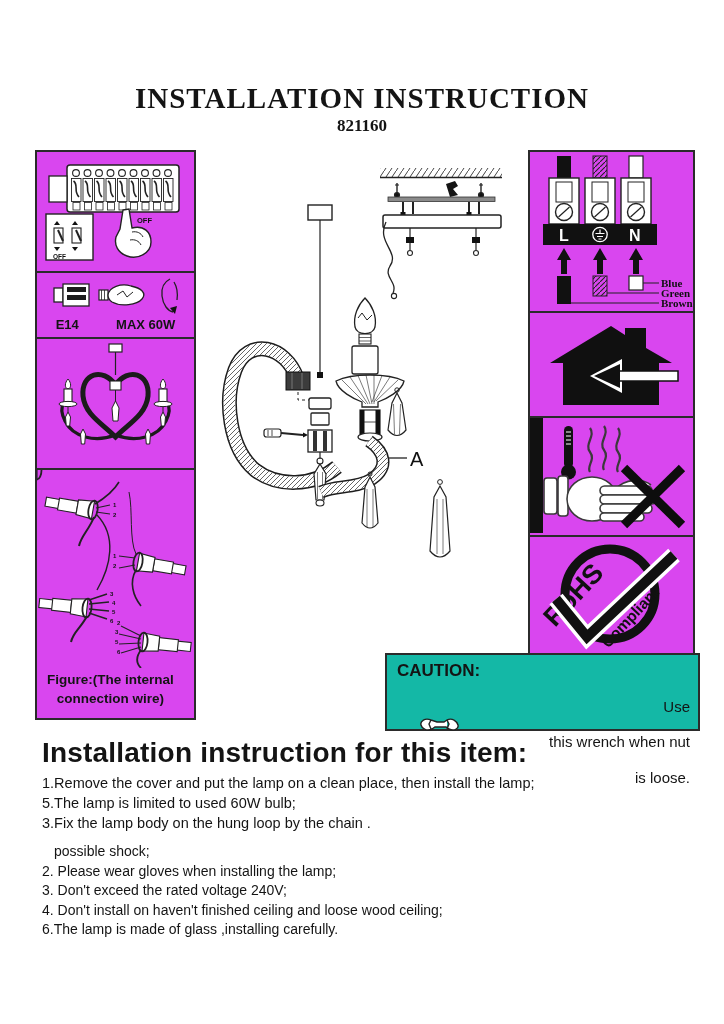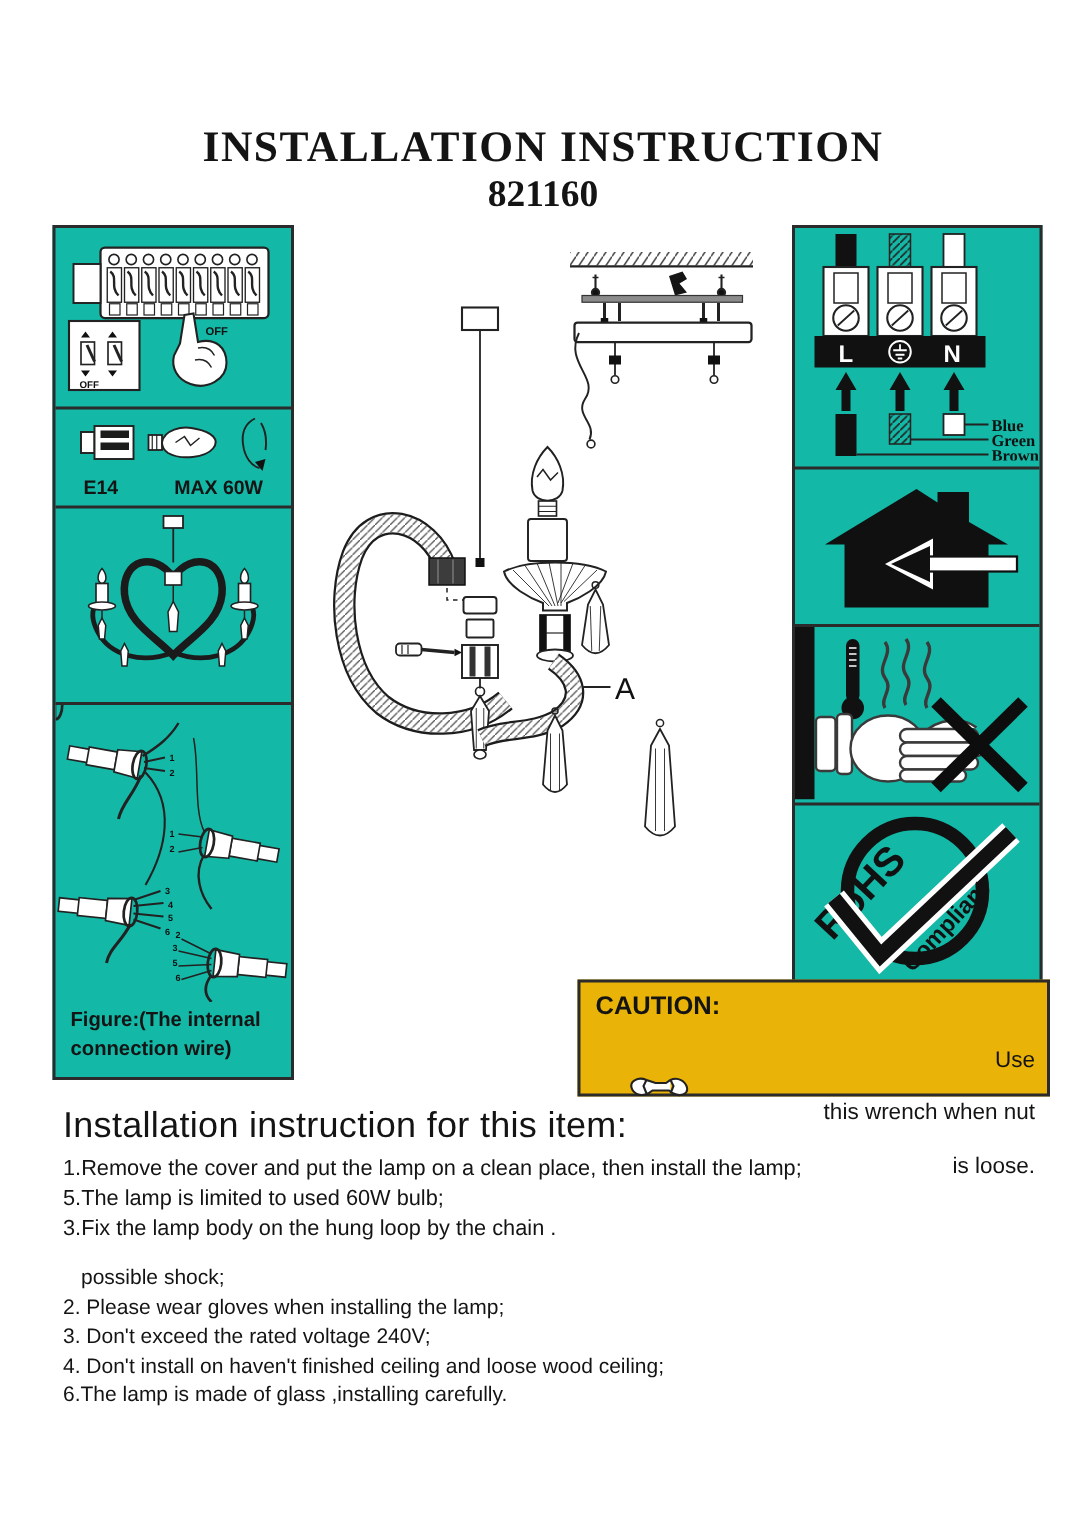--- a/index.html
+++ b/index.html
@@ -1,38 +1,38 @@
 <!DOCTYPE html>
 <html><head>
 <meta charset="utf-8">
 <style>
   * { margin:0; padding:0; box-sizing:border-box; }
   html,body { width:724px; height:1024px; background:#fff; font-family:"Liberation Sans", sans-serif; color:#141414; }
   .page { position:relative; width:724px; height:1024px; background:#fff; overflow:hidden; }
 
   .hdr { position:absolute; top:82px; left:0; width:724px; text-align:center; font-family:Liberation Serif, serif; font-weight:bold; }
   .hdr .t1 { font-size:29px; letter-spacing:1px; }
-  .hdr .t2 { font-size:25px; margin-top:1px; }
-
-  .col { position:absolute; border:2px solid #2b2b2b; background:#14b8a6; }
+  .hdr .t2 { font-size:17px; margin-top:1px; }
+
+  .col { position:absolute; border:2px solid #2b2b2b; background:#d946ef; }
   .lcol { left:35px; top:150px; width:161px; }
   .rcol { left:528px; top:150px; width:167px; }
   .cell { position:relative; border-top:2px solid #2b2b2b; overflow:hidden; }
   .cell:first-child { border-top:none; }
 
   .bulblabels { position:absolute; left:0; bottom:5px; width:100%; display:flex; justify-content:space-around; font-weight:bold; font-size:13px; }
   .figcap { position:absolute; left:10px; bottom:10px; font-weight:bold; font-size:13.5px; line-height:19px; }
 
-  .caution { position:absolute; left:385px; top:653px; width:315px; height:78px; border:2px solid #2b2b2b; background:#eab308; padding:6px 8px 0 10px; }
+  .caution { position:absolute; left:385px; top:653px; width:315px; height:78px; border:2px solid #2b2b2b; background:#14b8a6; padding:6px 8px 0 10px; }
   .caution .ch { font-weight:bold; font-size:17px; }
   .caution .cl { font-size:15px; margin-left:18px; margin-top:16px; line-height:20px;text-align:right; }
   .caution .cl svg { vertical-align:-3px; margin:0 4px; }
 
   .inst { position:absolute; left:42px; top:737px; width:676px; }
-  .inst h2, .warn h2 { font-size:24px; font-weight:400; letter-spacing:.2px; }
+  .inst h2, .warn h2 { font-size:28px; font-weight:700; letter-spacing:.2px; }
   .inst ul, .warn ul { list-style:none; margin-top:4px; }
   .inst li { font-size:14.5px; line-height:20px; padding-left:14px; text-indent:-14px; }
   .warn { position:absolute; left:42px; top:838px; width:676px; }
   .warn h2 { padding-left:8px; }
   .warn li { font-size:14px; line-height:19.5px; padding-left:14px; text-indent:-14px; }
   .warn li.cont { padding-left:26px; }
 
   svg { display:block; }
   text { font-family:"Liberation Sans", sans-serif; }
   .seriflabel { font-family:"Liberation Serif", serif; font-weight:bold; }
@@ -132,21 +132,21 @@
           <path d="M126,40 C129.5,44 129.5,49 126,50 C122.5,49 122.5,44 126,40 Z" fill="#fff" stroke="#222" stroke-width="1"></path>
           <rect x="122" y="50" width="8" height="13" fill="#fff" stroke="#222" stroke-width="1.1"></rect>
           <ellipse cx="126" cy="65" rx="9" ry="2.6" fill="#fff" stroke="#222" stroke-width="1"></ellipse>
           <line x1="126" y1="68" x2="126" y2="73" stroke="#222" stroke-width="1"></line>
           <path d="M126,73 l2.5,5 l-0.8,9 h-3.4 l-0.8,-9 z" fill="#fff" stroke="#222" stroke-width="1"></path>
         </g>
         <path d="M46,90 l2.5,5 l-0.8,10 h-3.4 l-0.8,-10 z M111,90 l2.5,5 l-0.8,10 h-3.4 l-0.8,-10 z" fill="#fff" stroke="#222" stroke-width="1"></path>
       </svg>
     </div>
 
-    <div class="cell" style="height:250px;">
+    <div class="cell" style="height:250px;text-align:center;">
       <svg width="157" height="198" viewBox="0 0 157 198">
         <g id="sock" stroke="#222" fill="#fff">
           <rect x="-48" y="-4.5" width="14" height="9" stroke-width="1.1"></rect>
           <rect x="-35" y="-6" width="19" height="12" stroke-width="1.1"></rect>
           <path d="M-16,-7.5 L0,-9 L0,9 L-16,7.5 Z" stroke-width="1.1"></path>
           <ellipse cx="0" cy="0" rx="4.5" ry="9.5" fill="none" stroke-width="1.8"></ellipse>
         </g>
 
         <g transform="translate(56,40) rotate(10)">
             <use href="#sock"></use>

